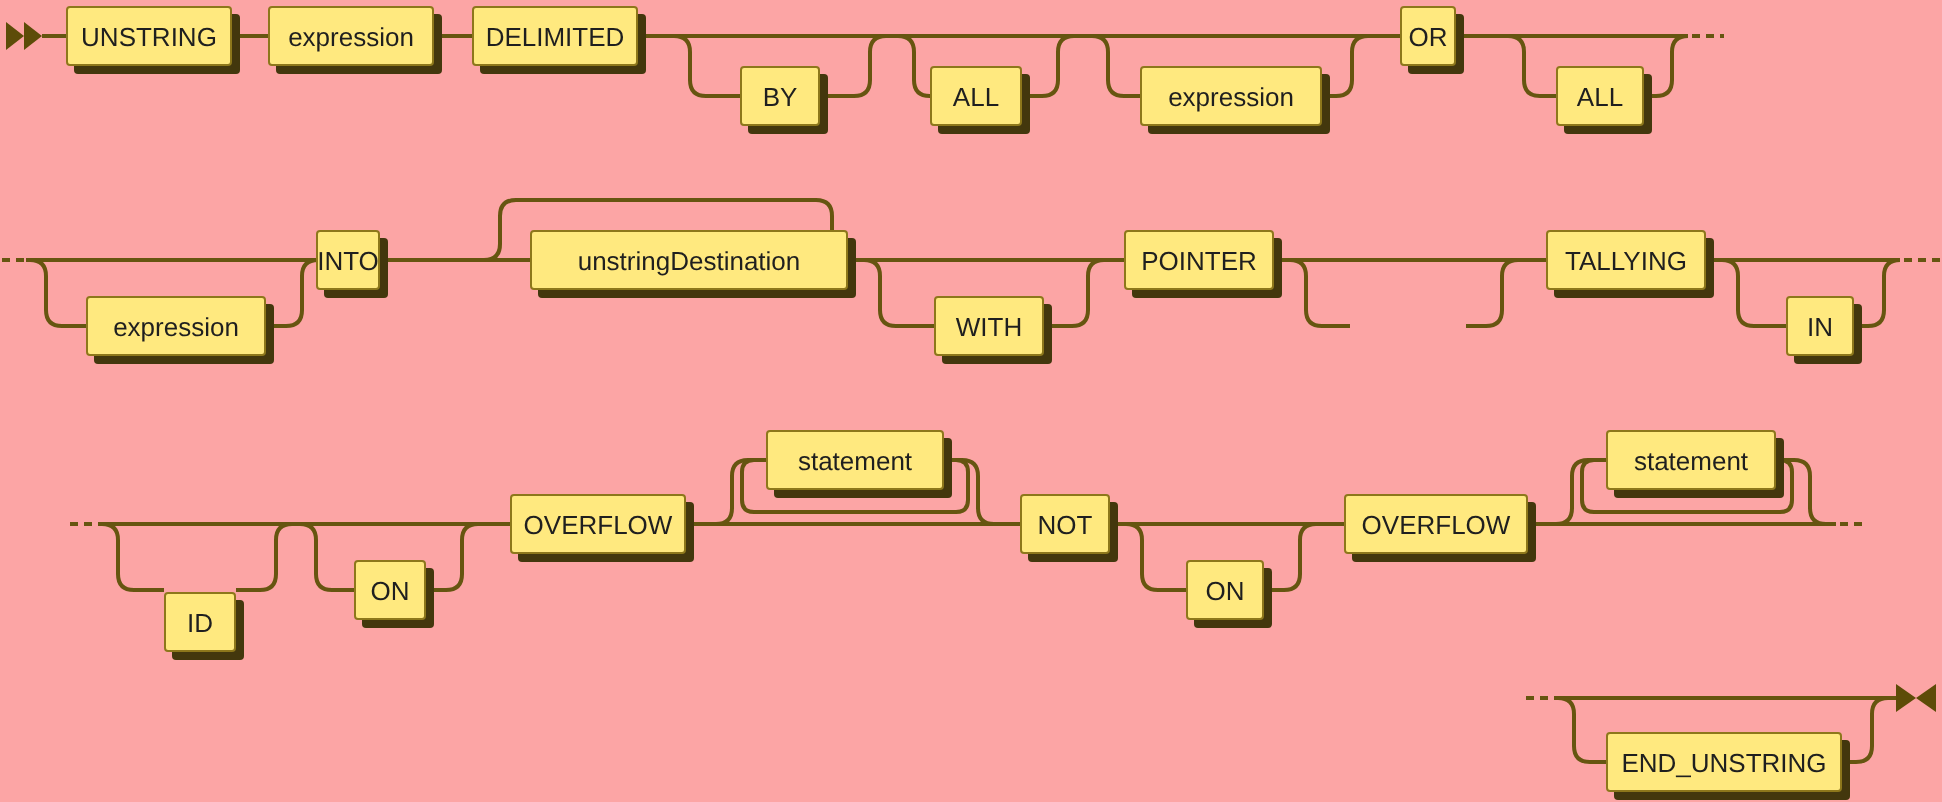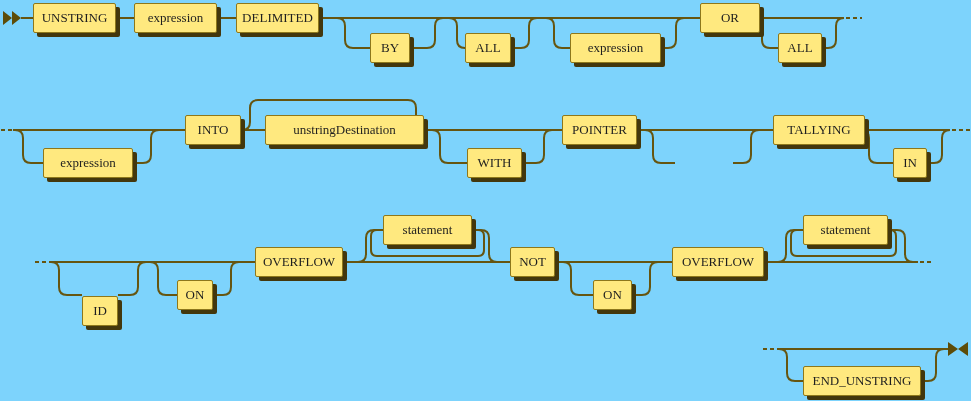--- a/index.html
+++ b/index.html
@@ -1,17 +1,17 @@
 <!DOCTYPE html>
 <html><head>
 <meta charset="utf-8">
 <style>
   html,body{margin:0;padding:0;background:#000;}
-  .stage{position:relative;width:971px;height:401px;background:#7dd3fc;overflow:hidden;
-         font-family:Liberation Serif, serif;}
+  .stage{position:relative;width:971px;height:401px;background:#fca5a5;overflow:hidden;
+         font-family:Liberation Sans, sans-serif;}
   .stage svg{position:absolute;left:0;top:0;}
   .rr-line{stroke:#665510;stroke-width:2;fill:none;}
   .rr-dash{stroke:#665510;stroke-width:2;fill:none;stroke-dasharray:4 3;}
   .rr-mark{fill:#5d4c08;stroke:none;}
   .box{position:absolute;height:30px;box-sizing:border-box;
        background:#ffe97f;border:1px solid #8d771b;border-radius:2px;
        box-shadow:4px 4px 0 #43370d;
        display:flex;align-items:center;justify-content:center;
        font-size:13px;color:#1f1f1f;white-space:nowrap;}
   .nt{cursor:pointer;}
@@ -74,29 +74,29 @@
     <polygon class="rr-mark" points="948,342 948,356 958,349"></polygon>
     <polygon class="rr-mark" points="968,342 968,356 958,349"></polygon>
   </svg>
 
   <div class="box" style="left:33px;top:3px;width:83px">UNSTRING</div>
   <div class="box nt" style="left:134px;top:3px;width:83px">expression</div>
   <div class="box" style="left:236px;top:3px;width:83px">DELIMITED</div>
   <div class="box" style="left:370px;top:33px;width:40px">BY</div>
   <div class="box" style="left:465px;top:33px;width:46px">ALL</div>
   <div class="box nt" style="left:570px;top:33px;width:91px">expression</div>
-  <div class="box" style="left:700px;top:3px;width:60px">OR</div>
+  <div class="box" style="left:700px;top:3px;width:28px">OR</div>
   <div class="box" style="left:778px;top:33px;width:44px">ALL</div>
 
   <div class="box nt" style="left:43px;top:148px;width:90px">expression</div>
-  <div class="box" style="left:185px;top:115px;width:56px">INTO</div>
+  <div class="box" style="left:158px;top:115px;width:32px">INTO</div>
   <div class="box nt" style="left:265px;top:115px;width:159px">unstringDestination</div>
   <div class="box" style="left:562px;top:115px;width:75px">POINTER</div>
   <div class="box" style="left:467px;top:148px;width:55px">WITH</div>
-  <div class="box" style="left:773px;top:115px;width:92px">TALLYING</div>
+  <div class="box" style="left:773px;top:115px;width:80px">TALLYING</div>
   <div class="box" style="left:893px;top:148px;width:34px">IN</div>
 
   <div class="box" style="left:82px;top:296px;width:36px">ID</div>
   <div class="box" style="left:177px;top:280px;width:36px">ON</div>
   <div class="box" style="left:255px;top:247px;width:88px">OVERFLOW</div>
   <div class="box nt" style="left:383px;top:215px;width:89px">statement</div>
   <div class="box" style="left:510px;top:247px;width:45px">NOT</div>
   <div class="box" style="left:593px;top:280px;width:39px">ON</div>
   <div class="box" style="left:672px;top:247px;width:92px">OVERFLOW</div>
   <div class="box nt" style="left:803px;top:215px;width:85px">statement</div>

